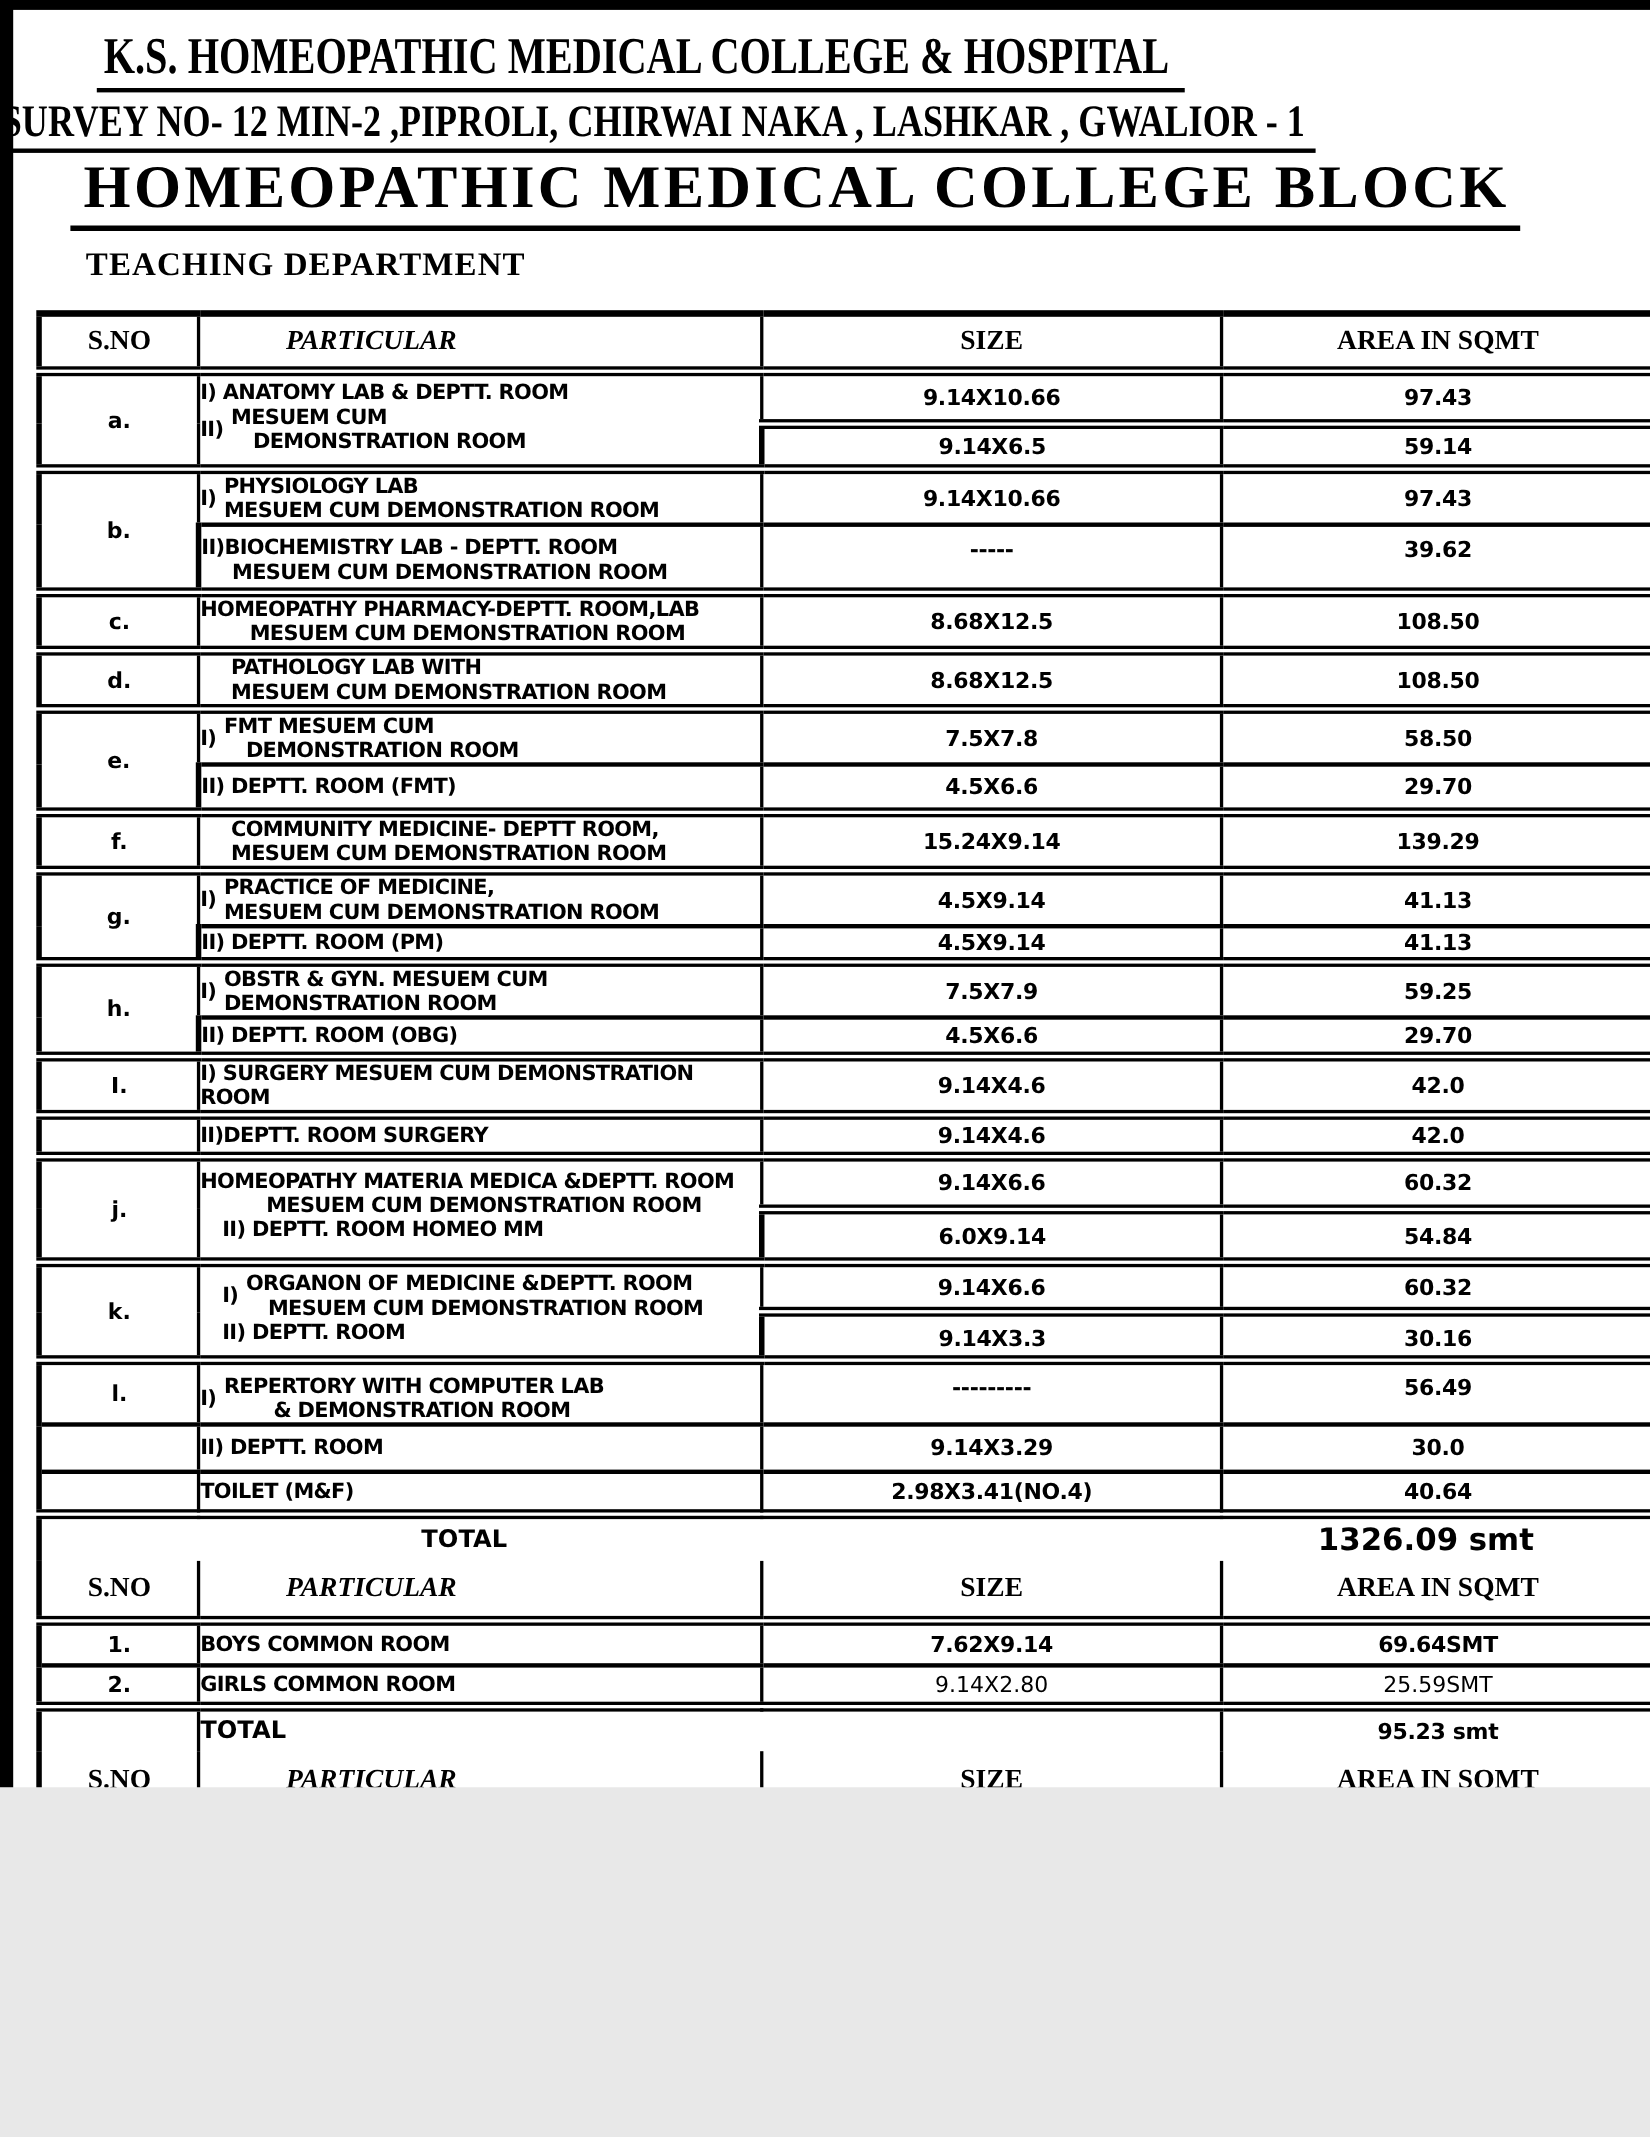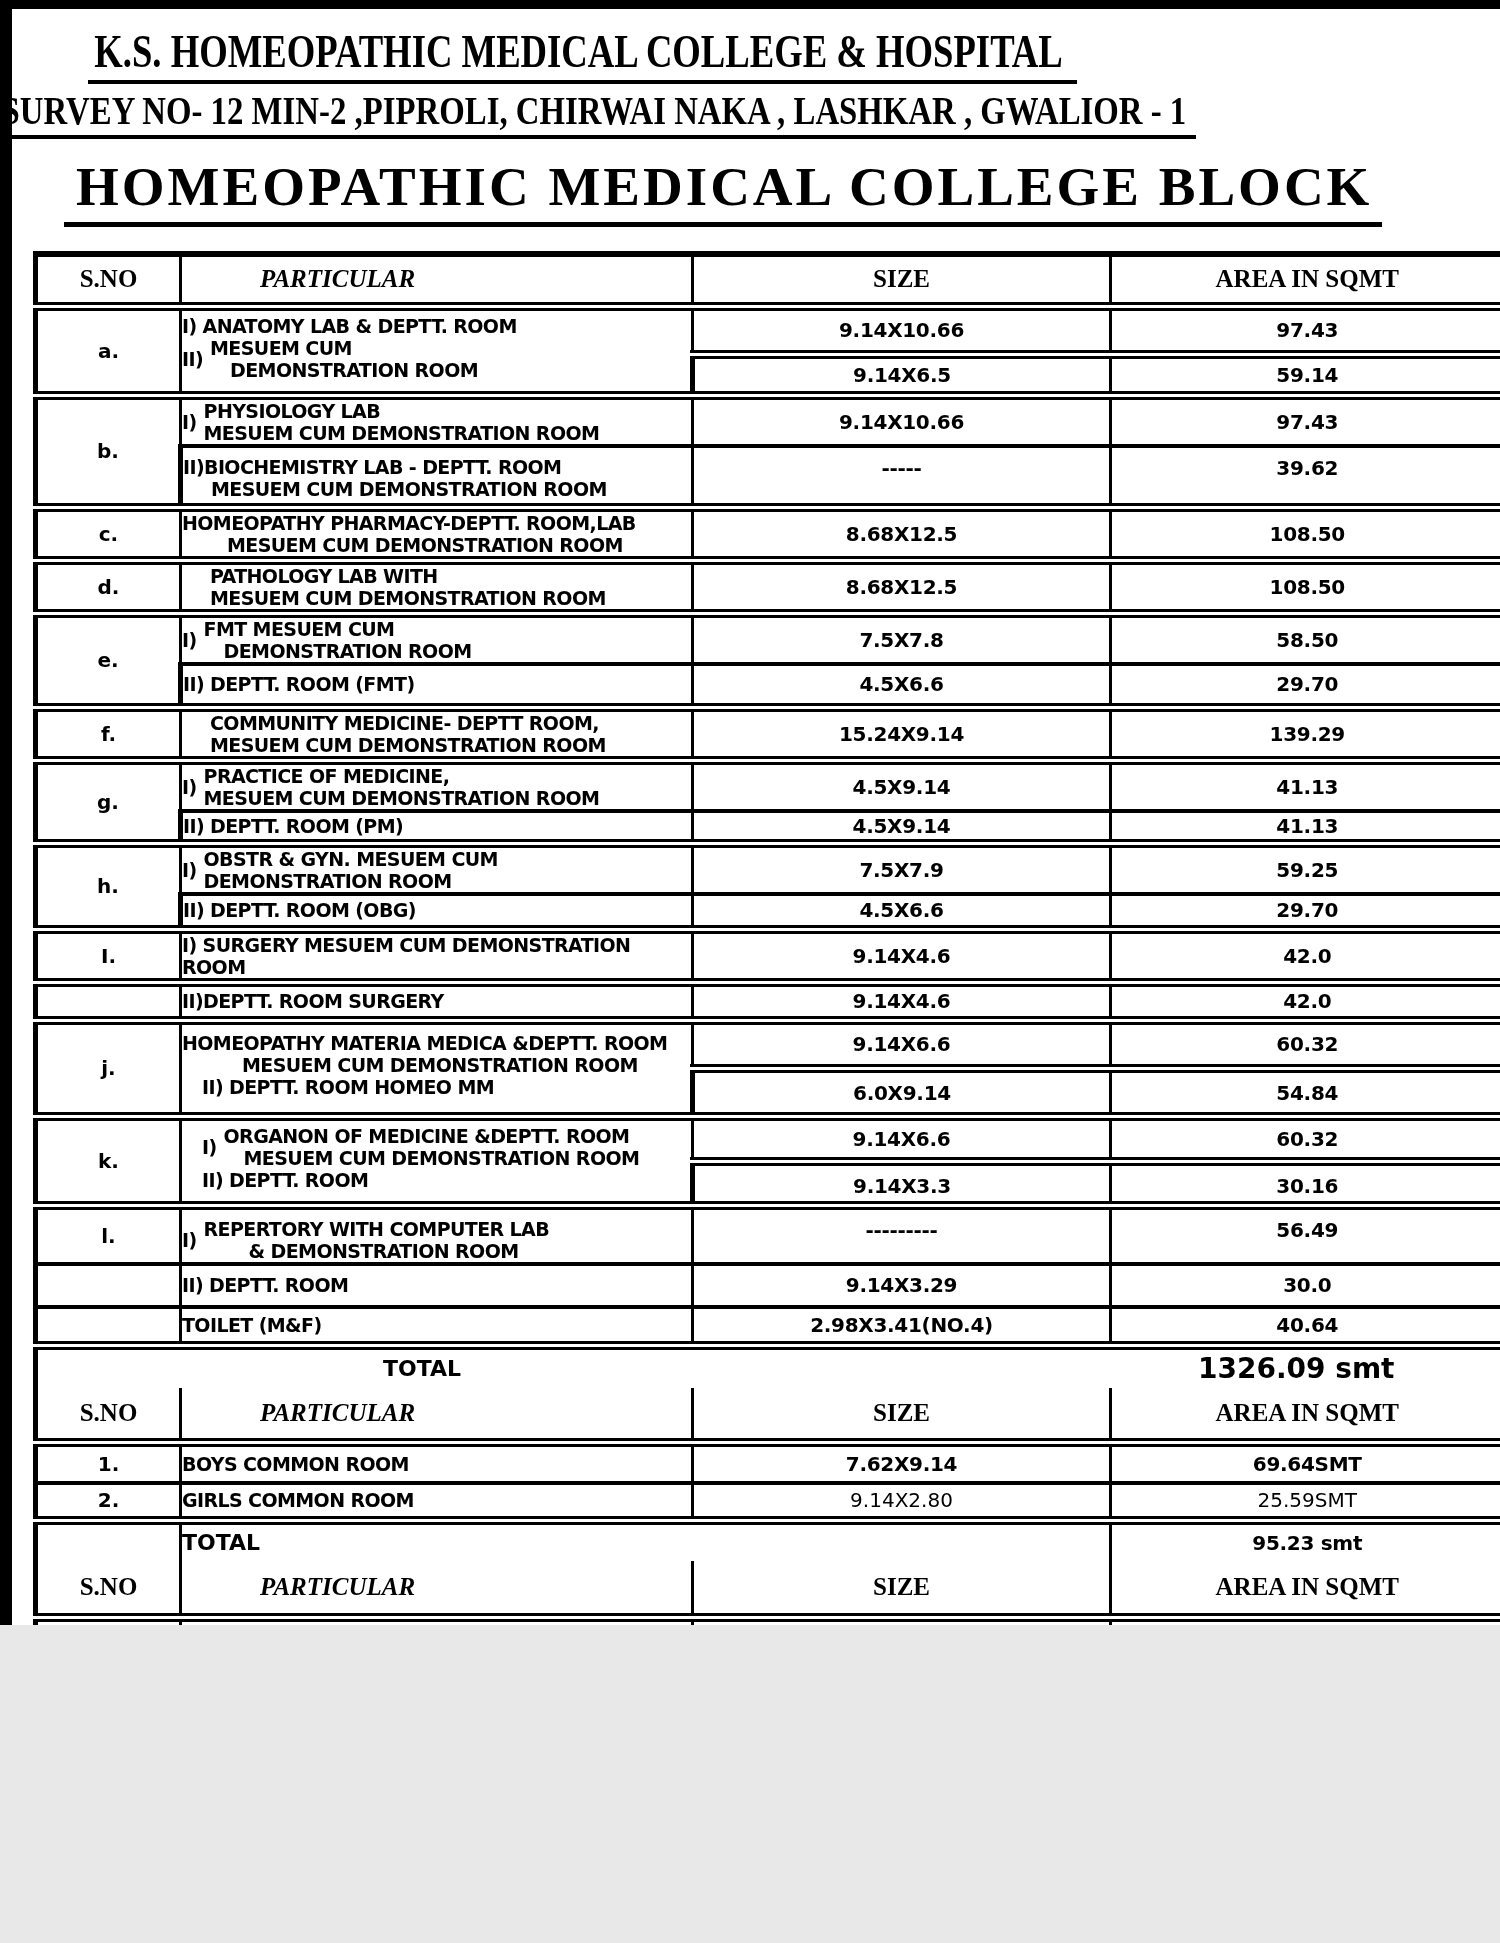--- a/index.html
+++ b/index.html
@@ -10,21 +10,21 @@
   .content{position:absolute;top:9px;left:12px;width:1488px;}
 
   
   .serif{font-family:"Liberation Serif",serif;font-weight:bold;}
   .title1-wrap{margin:17px 0 0 76px;}
   .title1{display:inline-block;font-size:47px;line-height:50px;transform:scaleX(.78);
           transform-origin:left top;border-bottom:4px solid #000;padding:0 18px 4px 8px;white-space:nowrap;}
   .title2-wrap{margin:4px 0 0 -12px;}
   .title2{display:inline-block;font-size:41px;line-height:44px;transform:scaleX(.80);
           transform-origin:left top;border-bottom:4px solid #000;padding:0 12px 3px 2px;white-space:nowrap;}
-  .title3-wrap{margin:19px 0 0 52px;}
+  .title3-wrap{margin:2px 0 0 52px;}
   .title3{display:inline-block;font-size:55px;line-height:58px;letter-spacing:3px;
           border-bottom:5px solid #000;padding:0 10px 6px 12px;white-space:nowrap;}
   .section-label{margin:14px 0 0 66px;font-size:30px;letter-spacing:1px;line-height:34px;}
 
   
   table.t{border-collapse:collapse;table-layout:fixed;width:1467px;margin-left:21px;}
   table.t td,table.t th{border-left:3px solid #000;border-right:3px solid #000;
         padding:0;vertical-align:middle;overflow:hidden;}
   table.t td:first-child,table.t th:first-child{border-left:5px solid #000;}
   table.t td:last-child,table.t th:last-child{border-right:none;}
@@ -70,20 +70,21 @@
 
 <div class="page">
   <div class="frame-top"></div>
   <div class="frame-left"></div>
 
   <div class="content">
 
     <div class="title1-wrap"><span class="serif title1">K.S. HOMEOPATHIC MEDICAL COLLEGE &amp; HOSPITAL</span></div>
     <div class="title2-wrap"><span class="serif title2">SURVEY NO- 12 MIN-2 ,PIPROLI, CHIRWAI NAKA , LASHKAR , GWALIOR - 1</span></div>
     <div class="title3-wrap"><span class="serif title3">HOMEOPATHIC MEDICAL COLLEGE BLOCK</span></div>
+    <div class="serif section-label">TEACHING DEPARTMENT</div>
 
     <table class="t" id="t1" style="margin-top:24px;">
       <colgroup>
           <col style="width:145px">
           <col style="width:512px">
           <col style="width:418px">
           <col style="width:392px">
         </colgroup>
       <thead>
         <tr style="height:52px;">

